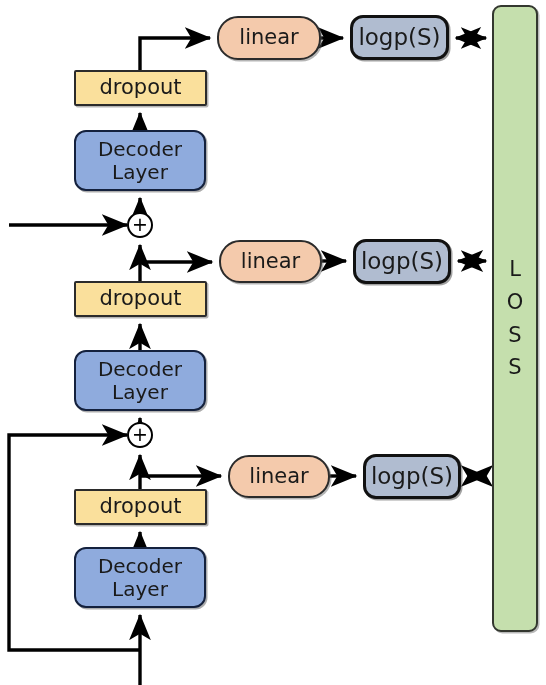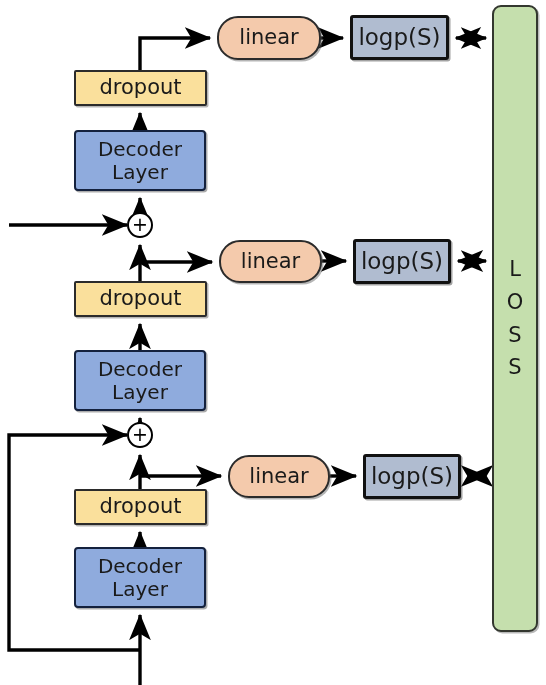--- a/index.html
+++ b/index.html
@@ -39,35 +39,35 @@
   .node-dropout {
     background: #fae09c;
     border: 2px solid #2b2b2b;
     border-radius: 2px;
     font-size: 21px;
     box-shadow: 1.5px 1.5px 0 rgba(90,90,90,0.45);
   }
   .node-decoder {
     background: #8fabdd;
     border: 2.5px solid #14213d;
-    border-radius: 4px;
+    border-radius: 12px;
     font-size: 20px;
     box-shadow: 1.5px 1.5px 0 rgba(70,70,70,0.45);
   }
   .node-linear {
     background: #f4caac;
     border: 2px solid #2b2b2b;
     border-radius: 21px;
     font-size: 21px;
     box-shadow: 1.5px 1.5px 0 rgba(90,90,90,0.45);
   }
   .node-logp {
     background: #b0bcd0;
     border: 3px solid #111111;
-    border-radius: 3px;
+    border-radius: 13px;
     font-size: 23px;
     box-shadow: 1.5px 1.5px 0 rgba(70,70,70,0.5);
   }
   .node-loss {
     background: #c5dfad;
     border: 2.5px solid #33372f;
     border-radius: 9px;
     box-shadow: 1.5px 1.5px 0 rgba(80,80,80,0.4);
     flex-direction: column;
     justify-content: center;

